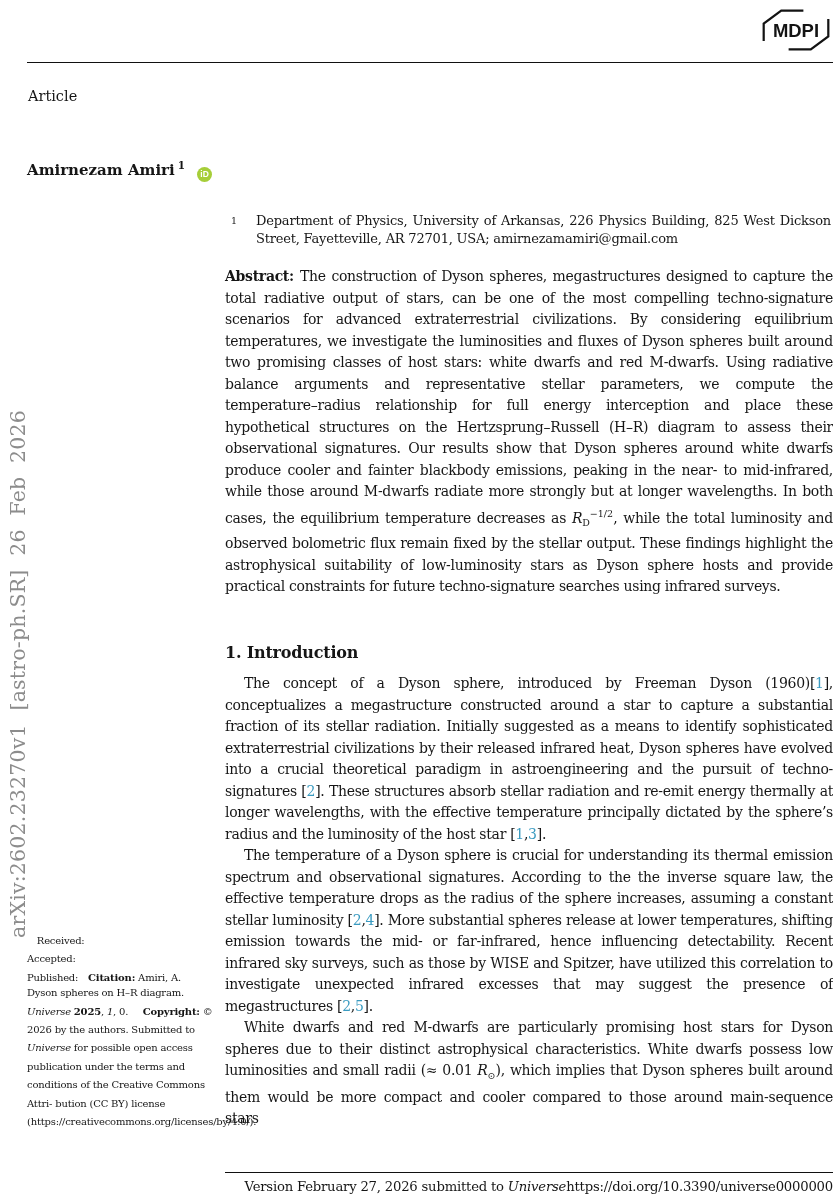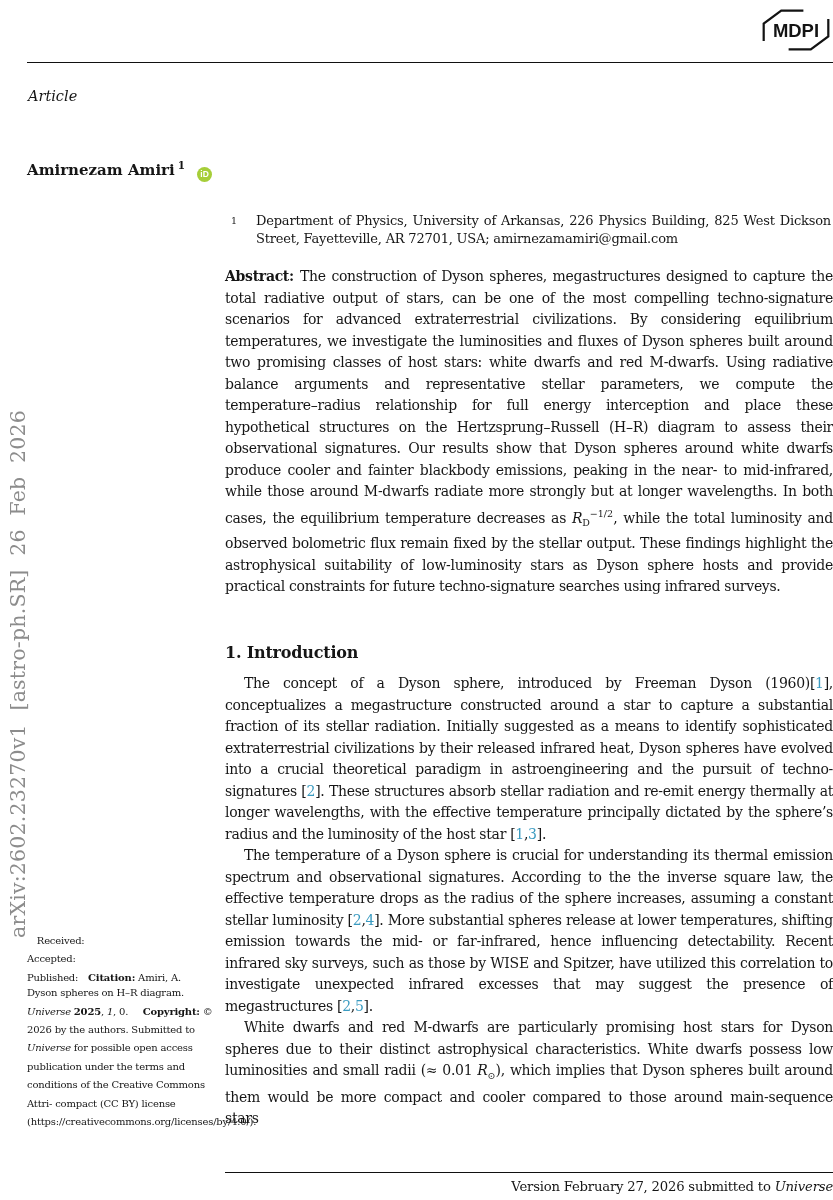--- a/index.html
+++ b/index.html
@@ -8,21 +8,21 @@
     width:833px;height:1200px;
     background:#ffffff;
     font-family:"DejaVu Serif","Liberation Serif",serif;
     color:#161616;
     overflow:hidden;
     margin:0 auto;
   }
   
   .mdpi-logo{position:absolute;top:6px;right:1px;width:72px;height:48px;}
   .top-rule{position:absolute;left:27px;top:62px;width:806px;height:0;border-top:1.6px solid #111;}
-  .article-type{position:absolute;left:28px;top:88px;font-style:italic;font-size:14.5px;}
+  .article-type{position:absolute;left:28px;top:88px;font-size:14.5px;}
   .paper-title{position:absolute;left:27px;top:108px;font-size:27px;font-weight:bold;letter-spacing:-0.2px;}
   .author-line{position:absolute;left:27px;top:159px;font-size:15px;font-weight:bold;}
   .author-line .mark{font-size:10.5px;vertical-align:super;margin-left:3px;}
   .orcid{display:inline-block;width:15px;height:15px;border-radius:50%;
     background:var(--orcid,#a6ce39);color:#fff;
     font-family:"Liberation Sans",sans-serif;font-size:8.5px;font-weight:bold;
     text-align:center;line-height:15px;vertical-align:-2px;margin-left:12px;}
   
   .affiliation{position:absolute;left:231px;top:212px;width:600px;display:flex;
     font-size:13px;line-height:18px;letter-spacing:-0.2px;}
@@ -96,22 +96,23 @@
   <div class="sidebar">
     <div class="line"><span> Received:</span></div>
     <div class="line"><span>Accepted:</span></div>
     <div class="line"><span>Published: </span><span class="b">Citation:</span><span> Amiri, A.</span></div>
     <div class="line"><span>Dyson spheres on H–R diagram.</span></div>
     <div class="line"><span class="i">Universe</span><span> </span><span class="b">2025</span><span>, </span><span class="i">1</span><span>, 0.  </span><span class="b">Copyright:</span><span> ©</span></div>
     <div class="line"><span>2026 by the authors. Submitted to</span></div>
     <div class="line"><span class="i">Universe</span><span> for possible open access</span></div>
     <div class="line"><span>publication under the terms and</span></div>
     <div class="line"><span>conditions of the Creative Commons</span></div>
-    <div class="line"><span>Attri- compact (CC BY) license</span></div>
+    <div class="line"><span>Attri- bution (CC BY) license</span></div>
     <div class="line"><span>(https://creativecommons.org/licenses/by/4.0/).</span></div>
   </div>
 
   <div class="footer-rule"></div>
   <div class="footer">
     <span><span>Version February 27, 2026 submitted to </span><span class="i">Universe</span></span>
+    <span>https://doi.org/10.3390/universe0000000</span>
   </div>
 
 </div>
 
 </body></html>

